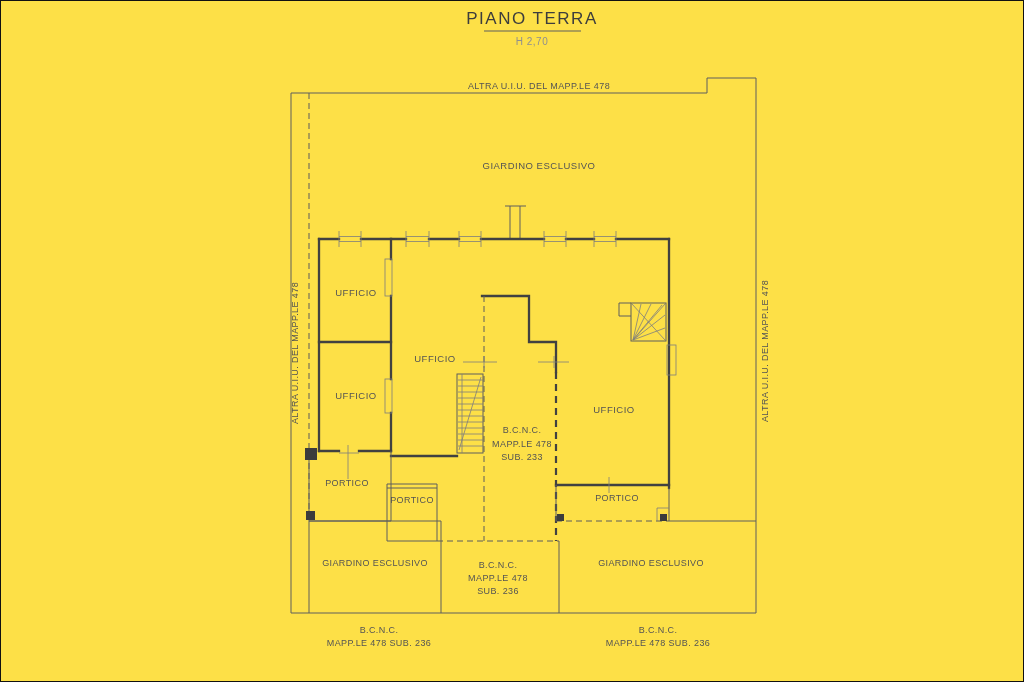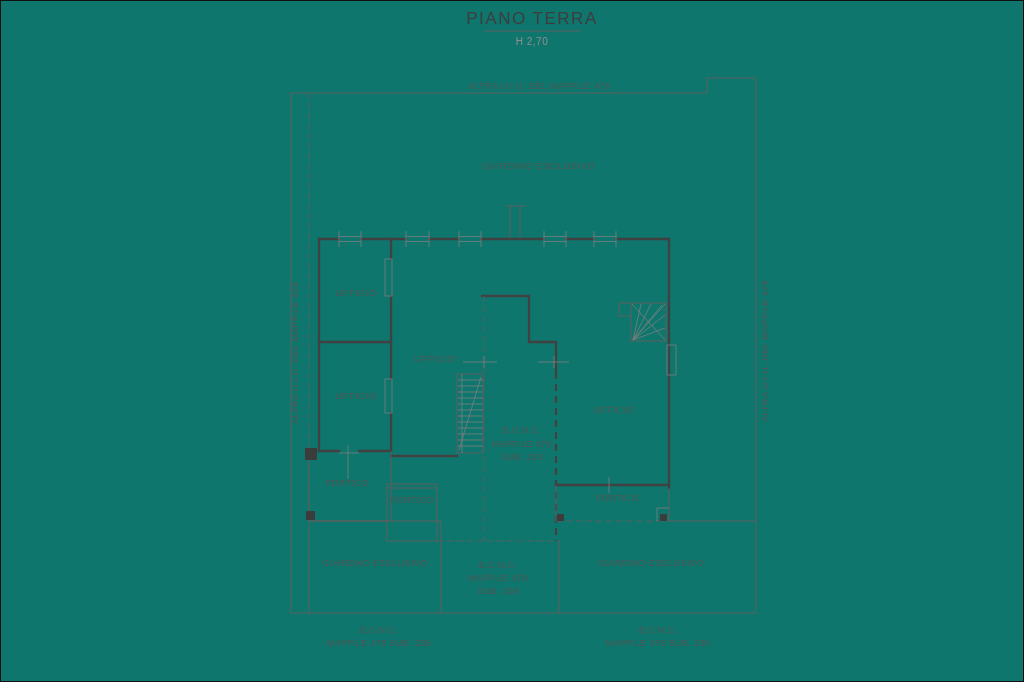--- a/index.html
+++ b/index.html
@@ -1,17 +1,17 @@
 <!DOCTYPE html>
 <html><head>
 <meta charset="utf-8">
 <style>
   html,body{margin:0;padding:0;background:#e8e8e8;}
   .page{
-    position:relative;width:1022px;height:680px;background:#0f766e;
+    position:relative;width:1022px;height:680px;background:#fde047;
     border:1px solid #111;overflow:hidden;
     font-family:"Liberation Sans", sans-serif;
   }
   svg{position:absolute;top:0;left:0;}
   svg text{fill:#545454;font-family:"Liberation Sans", sans-serif;}
   .wall{stroke:#414141;stroke-width:2.3;fill:none;stroke-linecap:square;}
   .thin{stroke:#5f5f5f;stroke-width:1;fill:none;}
   .thin2{stroke:#7d7d7d;stroke-width:0.8;fill:none;}
   .dash{stroke:#5c5c5c;stroke-width:1;fill:none;stroke-dasharray:6 4;}
   .dashT{stroke:#414141;stroke-width:2.2;fill:none;stroke-dasharray:7 5;}

